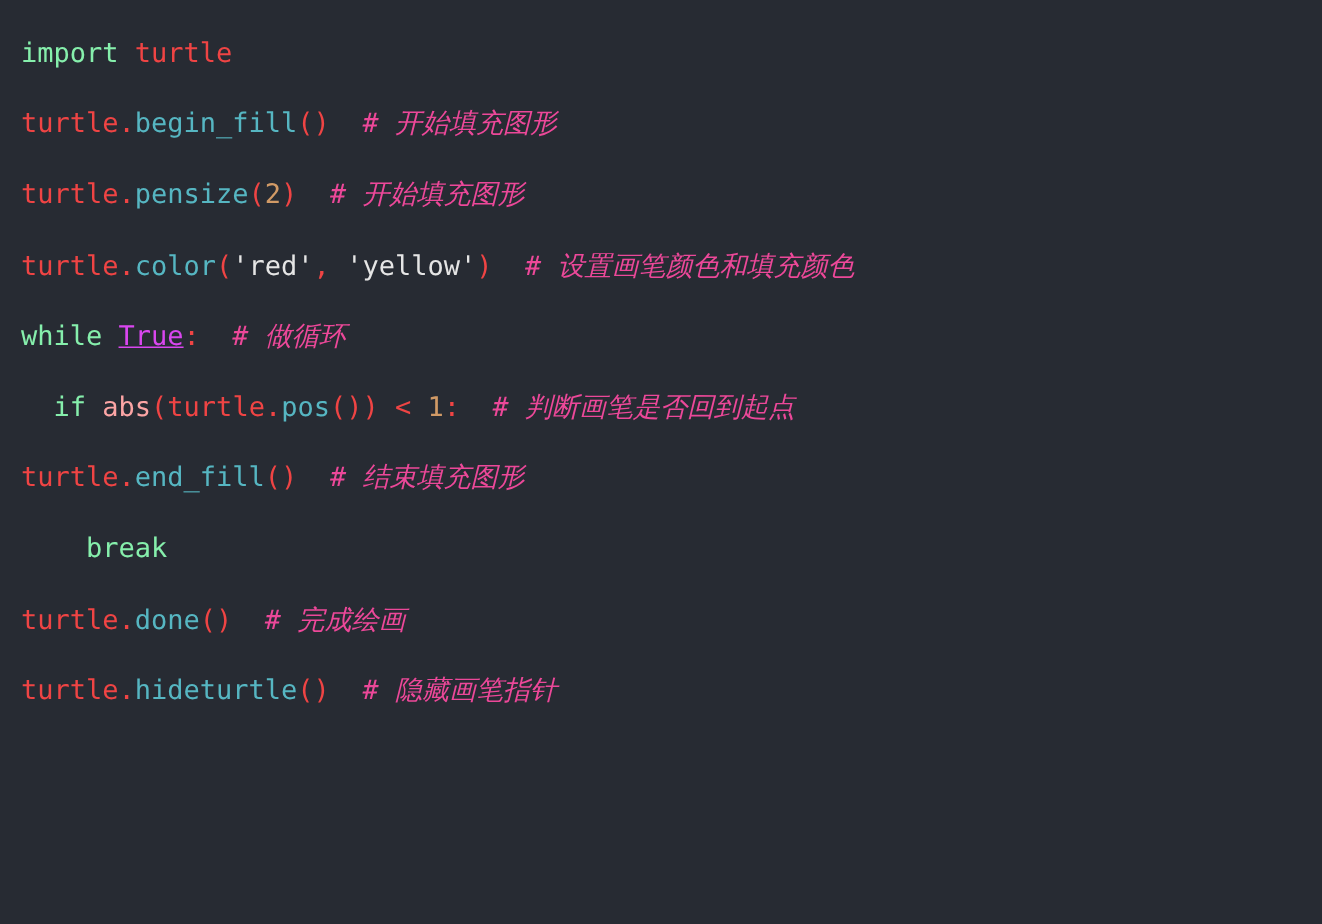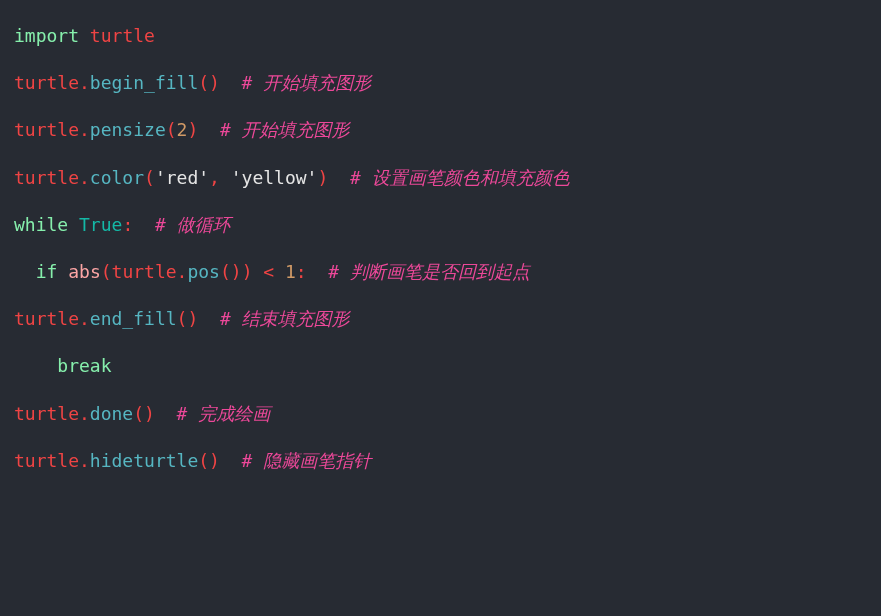--- a/index.html
+++ b/index.html
@@ -18,21 +18,21 @@
   }
   .line {
     white-space: pre;
     margin: 0;
     padding: 11px 0;
     color: #abb2bf;
   }
   .kw { color: #86efac; }     
   .fn { color: #56b6c2; text-align: center; }      
   .builtin { color: #fca5a5; } 
-  .bool { color: #14b8a6; }    
+  .bool { color: #d946ef; text-decoration: underline; }    
   .num { color: #d19a66; }     
   .str { color: #e5e5e5; }      
   .cmt { color: #ec4899; font-style: italic; } 
   .plain { color: #ef4444; margin-top: 20px; }
 </style>
 </head>
 <body>
 
 <div class="code-container">
   <div class="line"><span class="kw">import</span><span class="plain"> turtle</span></div>

